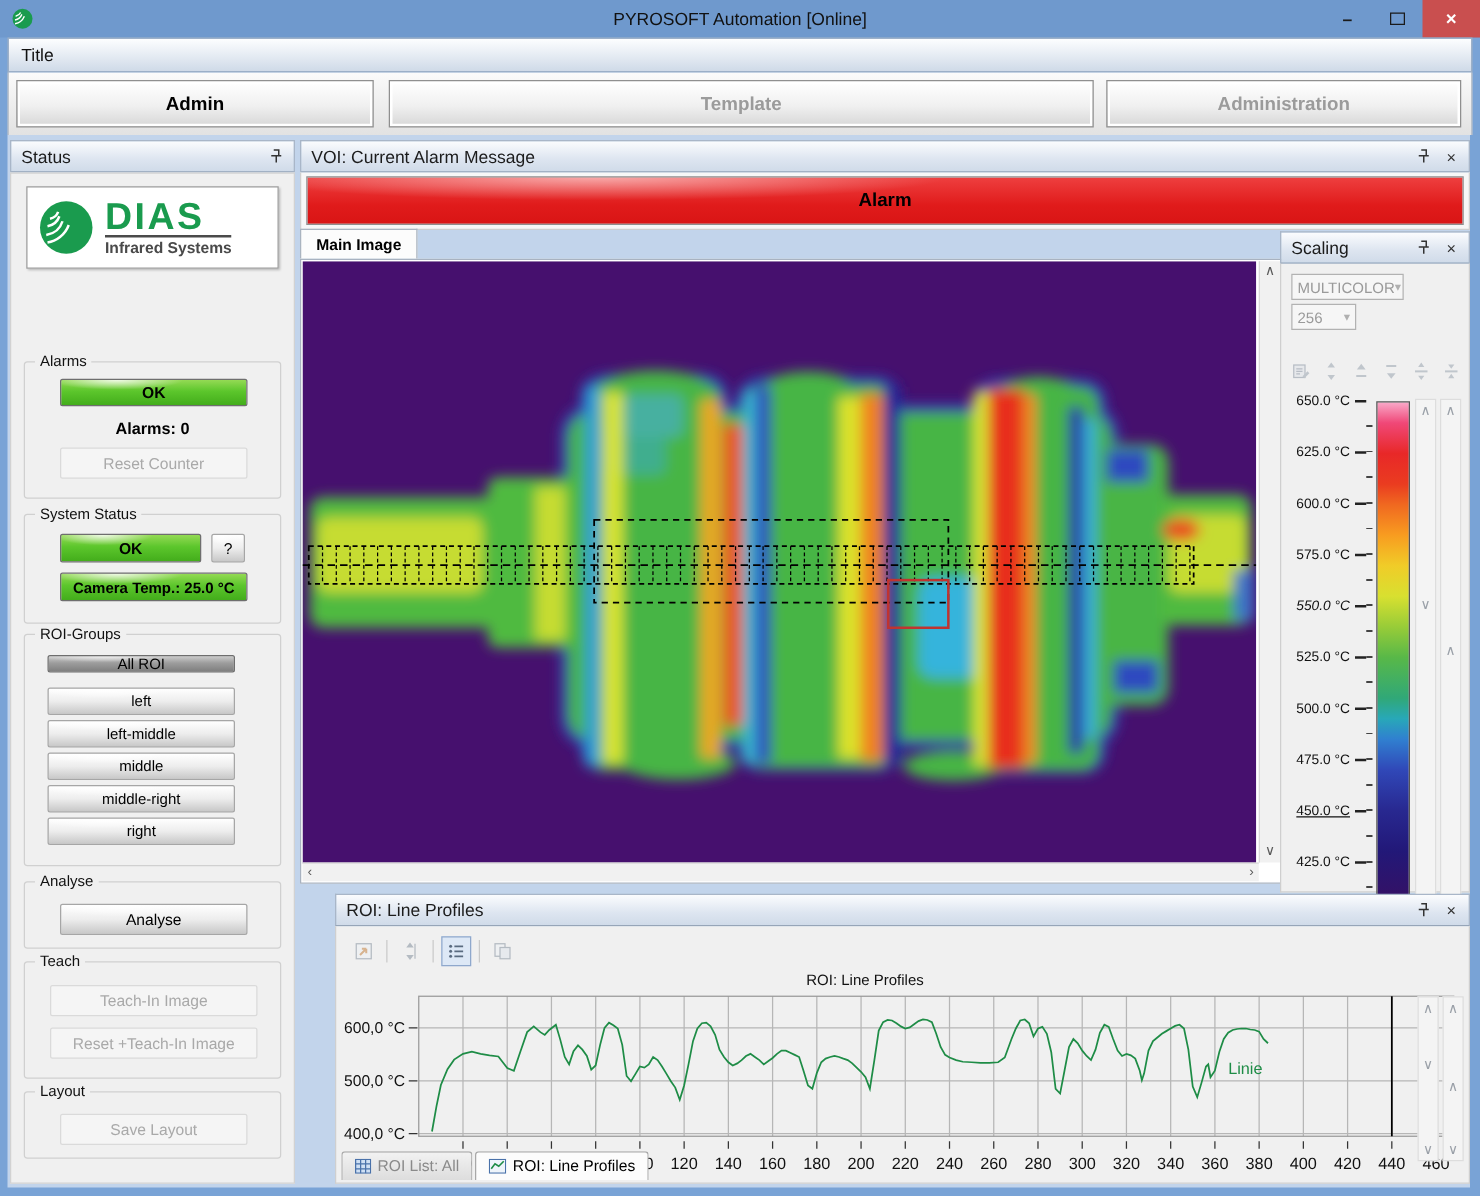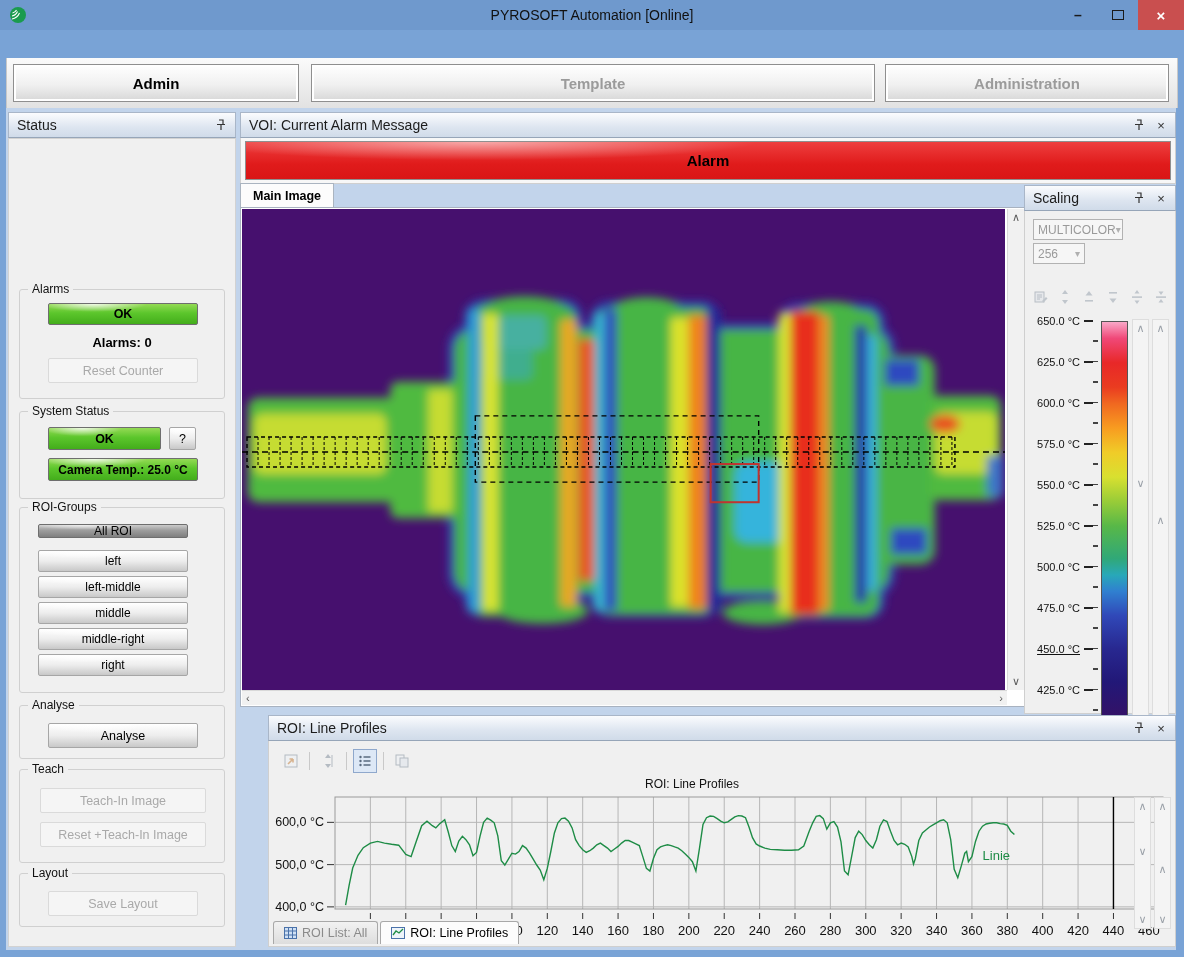--- a/index.html
+++ b/index.html
@@ -106,20 +106,23 @@
     <div class="win-title">PYROSOFT Automation [Online]</div>
     <div class="win-controls">
       <div class="win-btn min">–</div>
       <div class="win-btn">
           <span class="max-glyph"></span>
         </div>
       <div class="win-btn close">×</div>
     </div>
   </div>
 
+  <div class="title2">
+      <span>Title</span>
+    </div>
 
   <div class="navrow">
     <div class="nav-btn active" style="left:6px;width:286px;">Admin</div>
     <div class="nav-btn inactive" style="left:304px;width:564px;">Template</div>
     <div class="nav-btn inactive" style="left:878px;width:284px;">Administration</div>
   </div>
 
   <div class="content">
 
     <div id="status-panel">
@@ -128,20 +131,30 @@
         <span class="hdr-tools">
             <span class="pin-icon">
               <svg width="10" height="12" viewBox="0 0 10 12">
                 <path d="M3 1h4v4.5M2 5.5h6M1 5.5h8M5 6v5" stroke="#333" stroke-width="1.2" fill="none"></path>
               </svg>
             </span>
           </span>
       </div>
       <div id="status-body">
 
+        <div class="logo-box">
+          <svg width="46" height="46" viewBox="0 0 46 46">
+            <circle cx="23" cy="23" r="21" fill="#1a9b4e"></circle>
+            <path d="M8 35c7-1 14-6 17-14M7 29c6-1 11-4.5 13-11M8 22c5-1 8-3.5 9.5-8M10 16c3.5-.8 5.5-2.5 6.5-5.5" stroke="#fff" stroke-width="2" fill="none"></path>
+          </svg>
+          <div class="logo-text">
+            <div class="logo-name">DIAS</div>
+            <div class="logo-sub">Infrared Systems</div>
+          </div>
+        </div>
 
 
         <div class="groupbox" style="top:150px;height:110px;">
           <span class="glabel">Alarms</span>
           <div class="btn btn-green" style="left:28px;width:150px;top:13px;height:22px;">OK</div>
           <div class="bold-label" style="top:45px;">Alarms: 0</div>
           <div class="btn btn-disabled" style="left:28px;width:150px;top:68px;height:25px;">Reset Counter</div>
         </div>
 
         <div class="groupbox" style="top:272px;height:88px;">
@@ -384,21 +397,21 @@
               <path d="M8 6L5.5 2.5h5zM8 10l2.5 3.5h-5z" fill="#9aa4b0"></path>
             </svg>
         </div>
         <div id="scale-area">
           <div id="scale-labels">
 
           <div class="scale-row" style="top: 4px;">650.0 °C</div>
               <div class="scale-row" style="top: 45px;">625.0 °C</div>
               <div class="scale-row" style="top: 86px;">600.0 °C</div>
               <div class="scale-row" style="top: 127px;">575.0 °C</div>
-              <div class="scale-row" style="top: 168px;">550.0 °C</div>
+              <div class="scale-row" style="top: 168px; font-style: italic;">550.0 °C</div>
               <div class="scale-row" style="top: 209px;">525.0 °C</div>
               <div class="scale-row" style="top: 250px;">500.0 °C</div>
               <div class="scale-row" style="top: 291px;">475.0 °C</div>
               <div class="scale-row" style="top: 332px; text-decoration: underline;">450.0 °C</div>
               <div class="scale-row" style="top: 373px;">425.0 °C</div>
               <div class="scale-row" style="top: 414px;">400.0 °C</div>
             </div>
           <div id="minor-rail"></div>
           <div id="colorbar"></div>
           <div class="slide-track" style="right:22px;">

